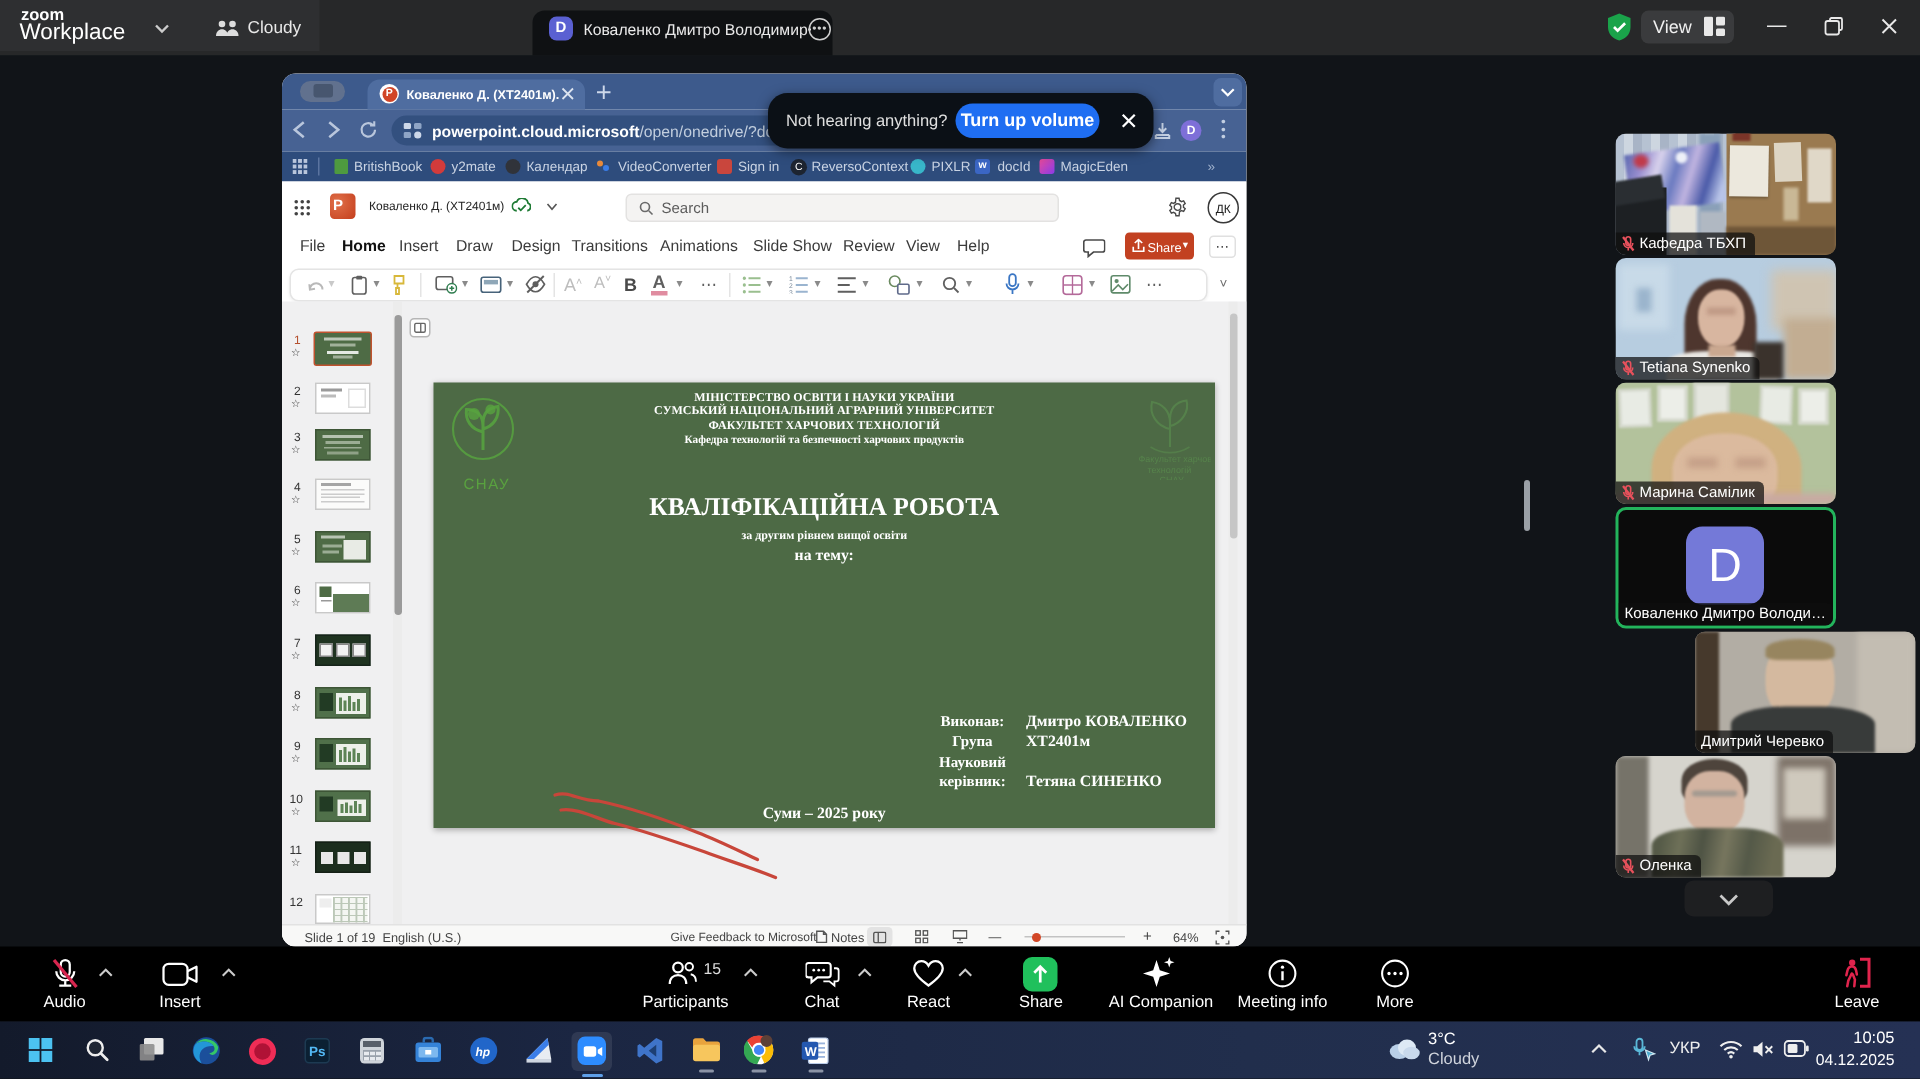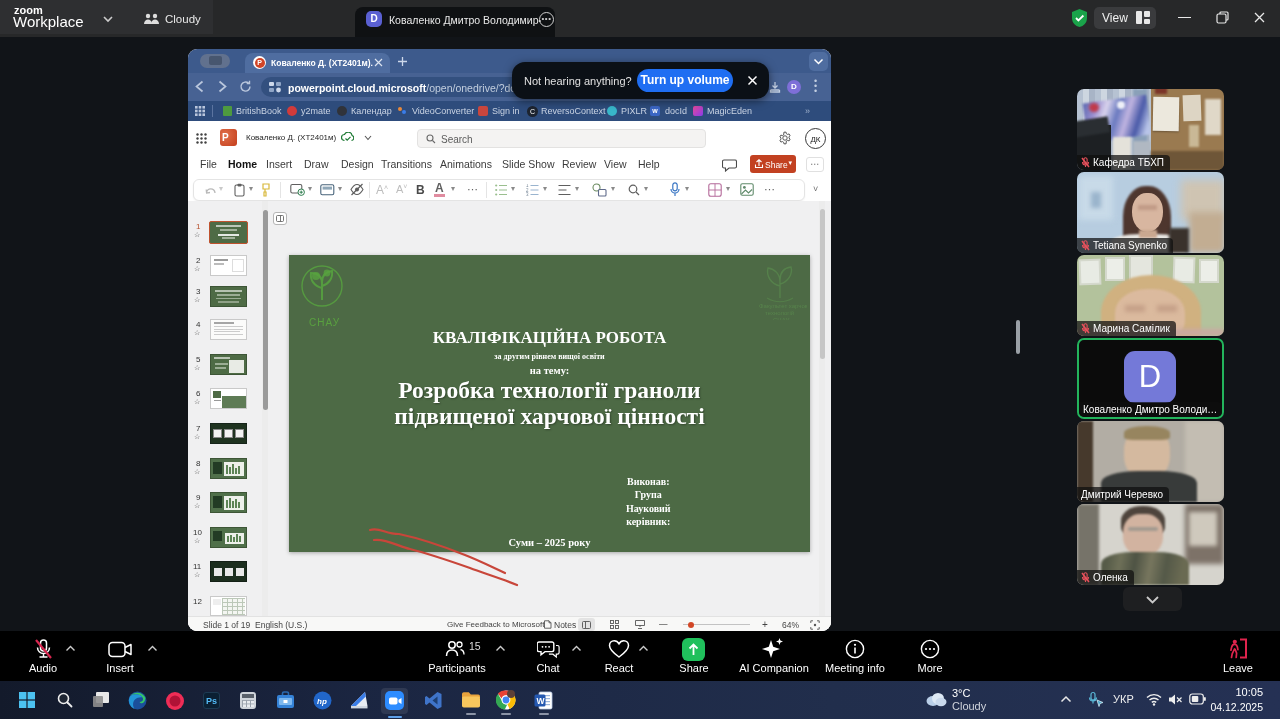--- a/index.html
+++ b/index.html
@@ -428,25 +428,27 @@
             <text x="9" y="64" font-family="Liberation Sans,sans-serif" font-size="10" fill="#5aa53f" opacity="0.95" letter-spacing="1">СНАУ</text>
           </svg>
 
           <svg class="abs" style="left:464px;top:3px;" width="54" height="62" viewBox="0 0 54 62">
             <path d="M27 40 V22 M27 28 C18 26 13 18 15 10 C22 11 27 16 27 24 M27 26 C35 24 40 16 38 9 C30 10 27 15 27 22" fill="none" stroke="#5d9450" stroke-width="1.4" opacity="0.55"></path>
             <path d="M14 40 c8 5 18 5 26 0" fill="none" stroke="#5d9450" stroke-width="1.1" opacity="0.45"></path>
             <text x="6" y="50" font-family="Liberation Sans,sans-serif" font-size="6" fill="#5d9450" opacity="0.6">Факультет харчових</text>
             <text x="12" y="57" font-family="Liberation Sans,sans-serif" font-size="6" fill="#5d9450" opacity="0.6">технологій</text>
             <text x="20" y="64" font-family="Liberation Sans,sans-serif" font-size="6" fill="#5d9450" opacity="0.6">СНАУ</text>
           </svg>
+          <div class="abs" style="left:0;top:5px;width:521px;text-align:center;font-size:8px;font-weight:bold;line-height:9.4px;">МІНІСТЕРСТВО ОСВІТИ І НАУКИ УКРАЇНИ<br>СУМСЬКИЙ НАЦІОНАЛЬНИЙ АГРАРНИЙ УНІВЕРСИТЕТ<br>ФАКУЛЬТЕТ ХАРЧОВИХ ТЕХНОЛОГІЙ</div>
+          <div class="abs" style="left:0;top:33px;width:521px;text-align:center;font-size:7.5px;font-weight:bold;">Кафедра технологій та безпечності харчових продуктів</div>
           <div class="abs" style="left:0;top:72.5px;width:521px;text-align:center;font-size:17px;font-weight:bold;">КВАЛІФІКАЦІЙНА РОБОТА</div>
           <div class="abs" style="left:0;top:96.5px;width:521px;text-align:center;font-size:8px;font-weight:bold;">за другим рівнем вищої освіти</div>
           <div class="abs" style="left:0;top:110px;width:521px;text-align:center;font-size:10.5px;font-weight:bold;">на тему:</div>
-          <div class="abs" style="left:0;top:122px;width:521px;text-align:center;font-size:23.5px;font-weight:bold;line-height:26px;text-shadow:1px 1px 2px rgba(0,0,0,0.35);">Розробка технології граноли<br>підвищеної харчової цінності</div>
           <div class="abs" style="left:337px;top:220px;font-size:10px;font-weight:bold;line-height:13.4px;text-align:center;">Виконав:<br>Група<br>Науковий<br>керівник:</div>
+          <div class="abs" style="left:395px;top:220px;font-size:10.5px;font-weight:bold;line-height:13.4px;">Дмитро КОВАЛЕНКО<br>ХТ2401м<br>&nbsp;<br>Тетяна СИНЕНКО</div>
           <div class="abs" style="left:0;top:282px;width:521px;text-align:center;font-size:10.5px;font-weight:bold;">Суми – 2025 року</div>
         </div>
 
         <svg class="abs" style="left:170px;top:315px;" width="185" height="75" viewBox="0 0 185 75">
           <path d="M12 14 C22 11 27 18 41 18 C60 22 82 29 107 39 C120 44 132 50 147 57" fill="none" stroke="#c8463a" stroke-width="2.2" stroke-linecap="round"></path>
           <path d="M16 24 C27 22 42 31 52 33 C72 38 92 45 112 52 C125 57 142 62 159 69" fill="none" stroke="#c8463a" stroke-width="2.2" stroke-linecap="round"></path>
         </svg>
       </div>
 
       <div class="abs" style="left:0;top:495px;width:643px;height:15px;background:#f8f8f7;border-top:1px solid #e2e2e2;font-size:8.5px;color:#444;">
@@ -554,21 +556,21 @@
             <path d="M4.5 0.8 a1.6 1.6 0 0 1 1.6 1.6 v2.6 a1.6 1.6 0 0 1 -3.2 0 V2.4 A1.6 1.6 0 0 1 4.5 0.8 M1.5 5 a3 3 0 0 0 6 0 M4.5 8 v2" fill="none" stroke="#e8515c" stroke-width="1.1"></path>
             <path d="M1 1 L8 10" stroke="#e8515c" stroke-width="1.5"></path>
           </svg>Марина Самілик</div>
     </div>
 
     <div class="abs vtile" style="left:1077px;top:338px;background:#0b0b0b;border:2px solid #23b45c;">
       <div class="abs" style="left:45px;top:11px;width:52px;height:52px;border-radius:11px;background:#7479d8;color:#fff;font-size:31px;text-align:center;line-height:52px;">D</div>
       <div class="vlabel" style="width:143px;padding-right:0;">Коваленко Дмитро Володи…</div>
     </div>
 
-    <div class="abs vtile" style="left:1077px;top:421px;">
+    <div class="abs vtile" style="left:1130px;top:421px;">
       <div class="abs" style="left:0;top:0;width:147px;height:81px;background:#b2ada4;"></div>
       <div class="abs" style="left:0;top:0;width:16px;height:81px;background:#46392c;filter:blur(1px);"></div>
       <div class="abs" style="left:108px;top:0;width:39px;height:81px;background:#c3bdb2;filter:blur(2px);"></div>
       <div class="abs" style="left:47px;top:7px;width:46px;height:52px;background:#d4b99f;border-radius:42% 42% 45% 45%;filter:blur(0.8px);"></div>
       <div class="abs" style="left:47px;top:5px;width:46px;height:14px;background:#97855f;border-radius:50% 50% 20% 20%;filter:blur(1.2px);"></div>
       <div class="abs" style="left:24px;top:50px;width:96px;height:31px;background:#383b3a;border-radius:38% 38% 0 0;filter:blur(1px);"></div>
       <div class="vlabel">Дмитрий Черевко</div>
     </div>
 
     <div class="abs vtile" style="left:1077px;top:504px;">

